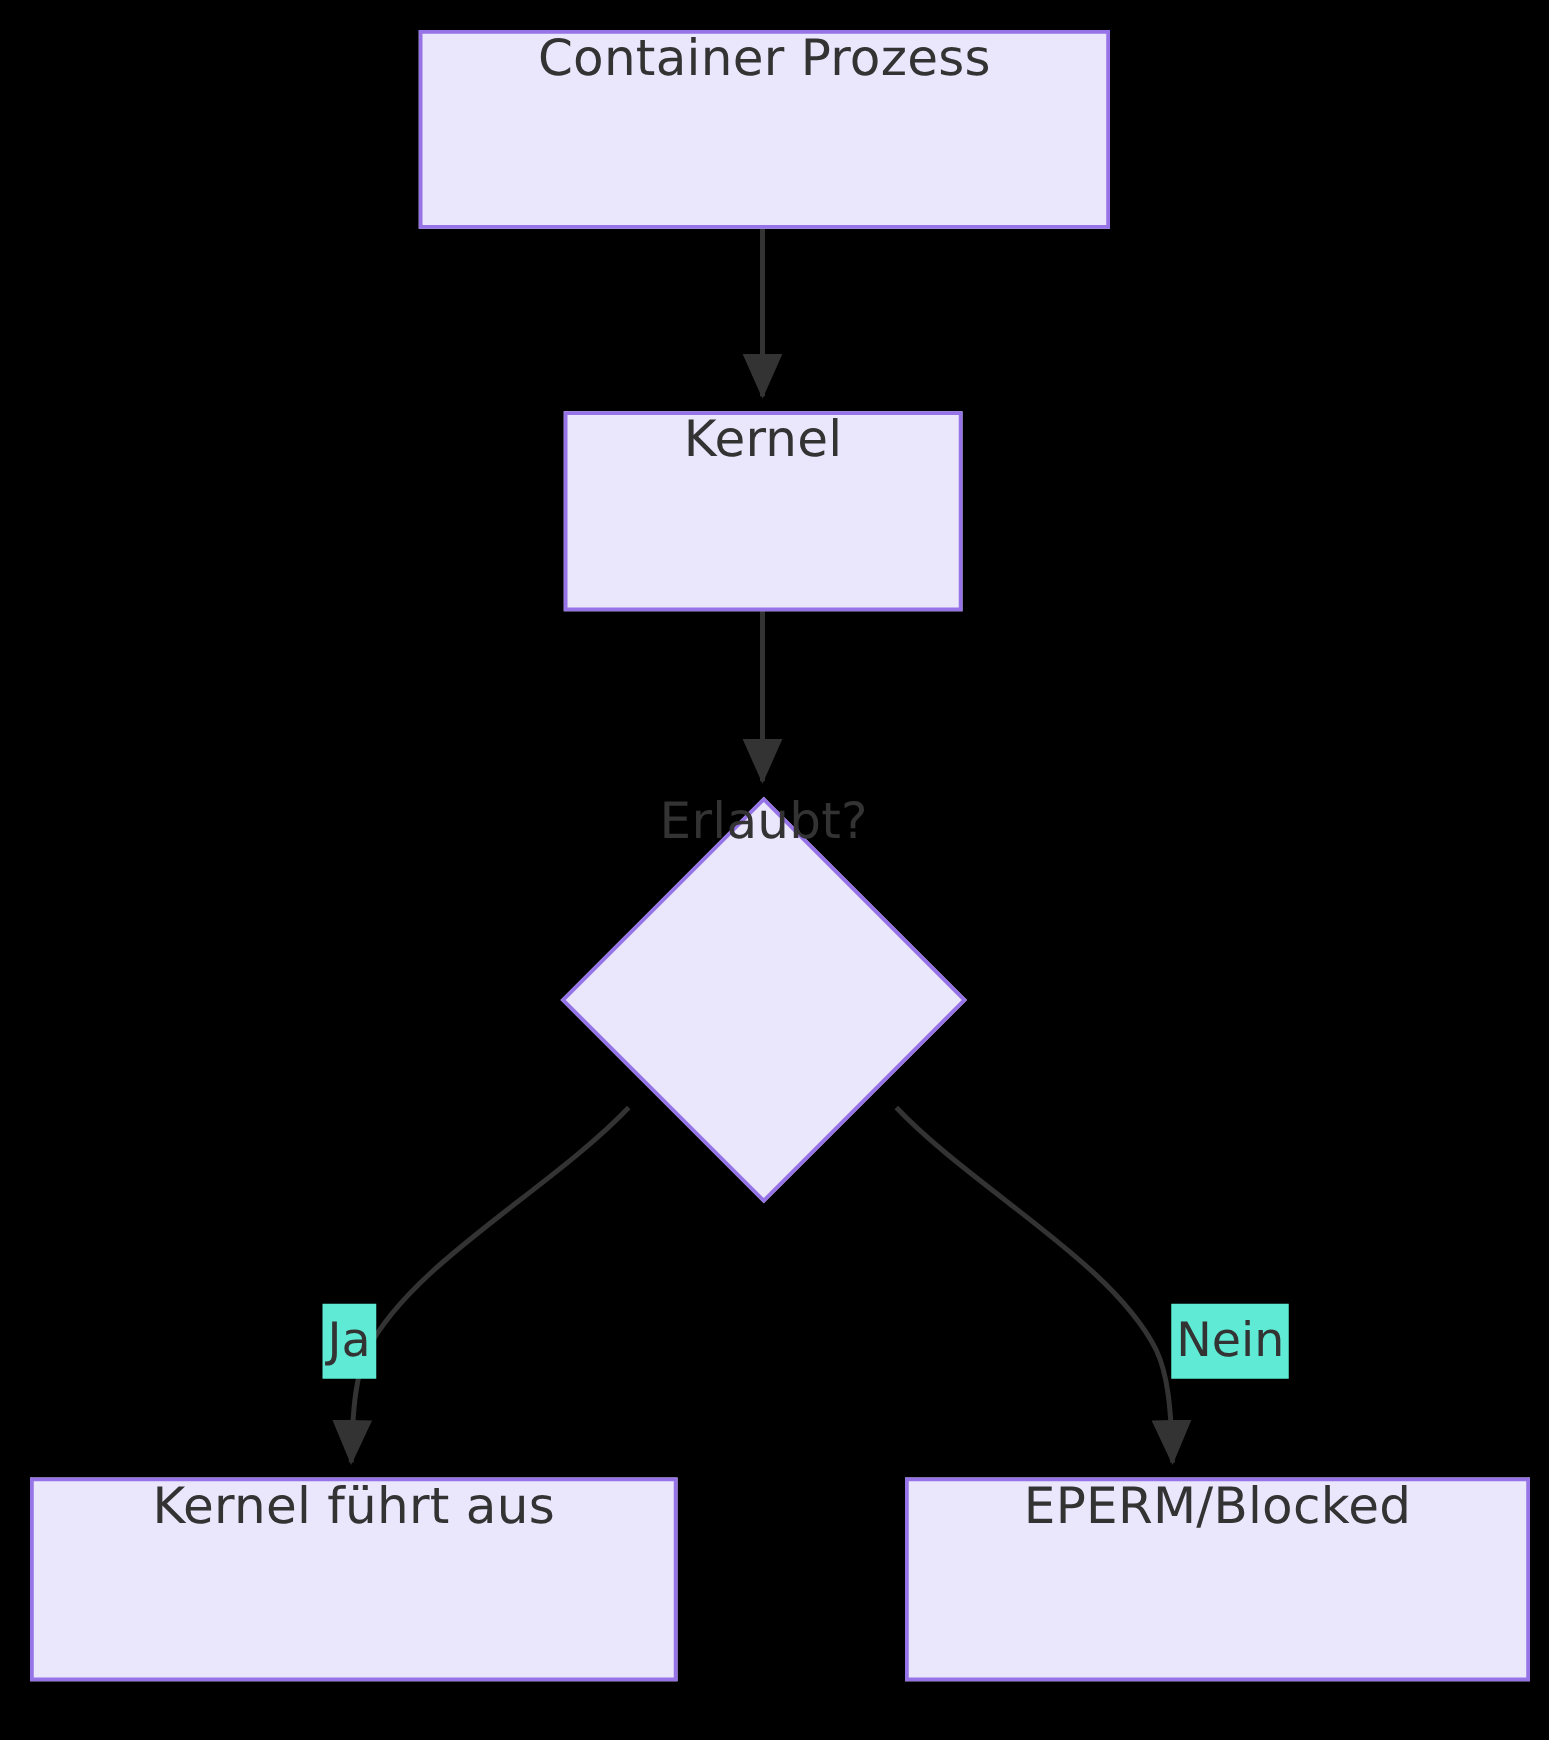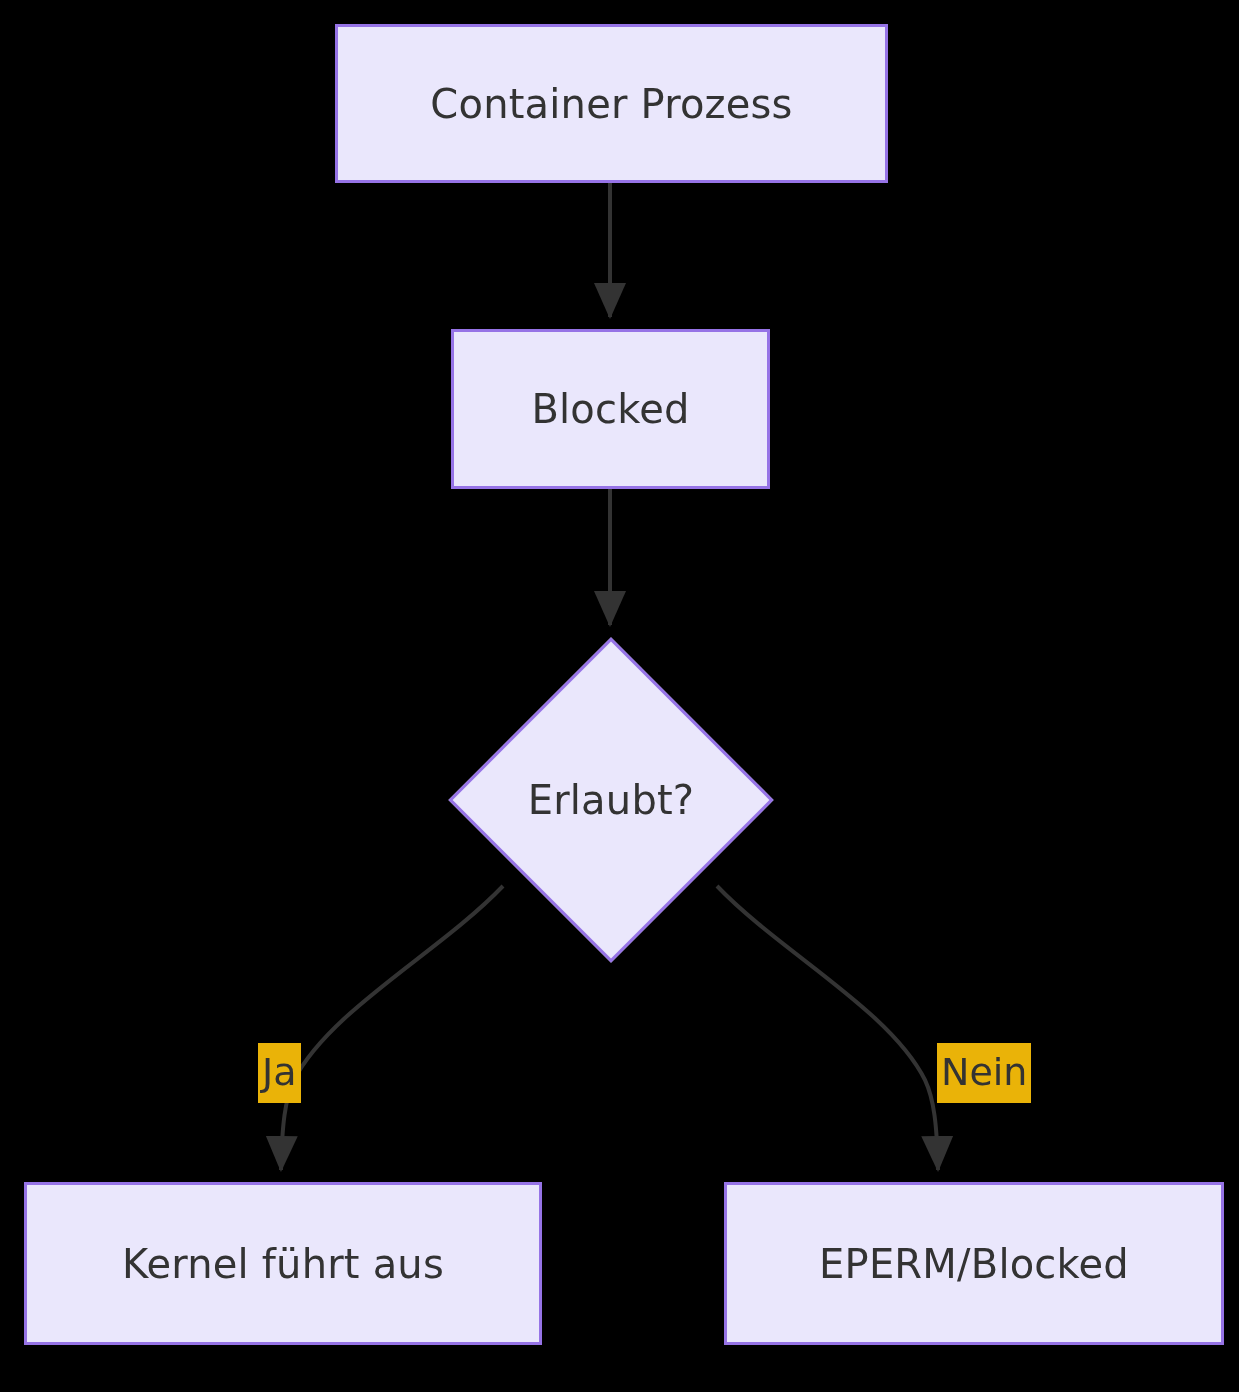--- a/index.html
+++ b/index.html
@@ -22,21 +22,21 @@
     width: 1239px;
     height: 1392px;
     pointer-events: none;
   }
   .node {
     position: absolute;
     box-sizing: border-box;
     background: #EAE7FC;
     border: 3px solid #9673E6;
     display: flex;
-    align-items: center;
+    align-items: flex-start;
     justify-content: center;
     color: #333333;
     font-size: 40px;
     font-weight: 400;
     letter-spacing: 0.2px;
     white-space: nowrap;
   }
   .node-label {
     color: #333333;
     line-height: 1;
@@ -69,21 +69,21 @@
     transform: rotate(45deg);
     box-sizing: border-box;
   }
   #node-erlaubt .node-label {
     position: relative;
     z-index: 2;
   }
 
   .edge-label {
     position: absolute;
-    background: #eab308;
+    background: #5eead4;
     color: #333333;
     font-size: 38px;
     line-height: 1;
     padding: 10px 4px 12px 4px;
     box-sizing: border-box;
     white-space: nowrap;
     z-index: 5;
   }
   #edge-label-ja   { left: 258px; top: 1043px; }
   #edge-label-nein { left: 937px; top: 1043px; }
@@ -107,21 +107,21 @@
     <path d="M 503,886 C 440,952 330,1010 294,1080 C 285,1099 282,1125 281,1170" stroke="#333333" stroke-width="4" fill="none" marker-end="url(#arrowhead)"></path>
 
     <path d="M 717,886 C 780,952 890,1010 925,1080 C 934,1099 937,1125 938,1170" stroke="#333333" stroke-width="4" fill="none" marker-end="url(#arrowhead)"></path>
   </svg>
 
   <div class="node" id="node-container-prozess">
     <span class="node-label">Container Prozess</span>
   </div>
 
   <div class="node" id="node-syscall">
-    <span class="node-label">Blocked</span>
+    <span class="node-label">Kernel</span>
   </div>
 
   <div class="node" id="node-erlaubt">
     <span class="diamond-shape"></span>
     <span class="node-label">Erlaubt?</span>
   </div>
 
   <div class="node" id="node-kernel">
     <span class="node-label">Kernel führt aus</span>
   </div>

